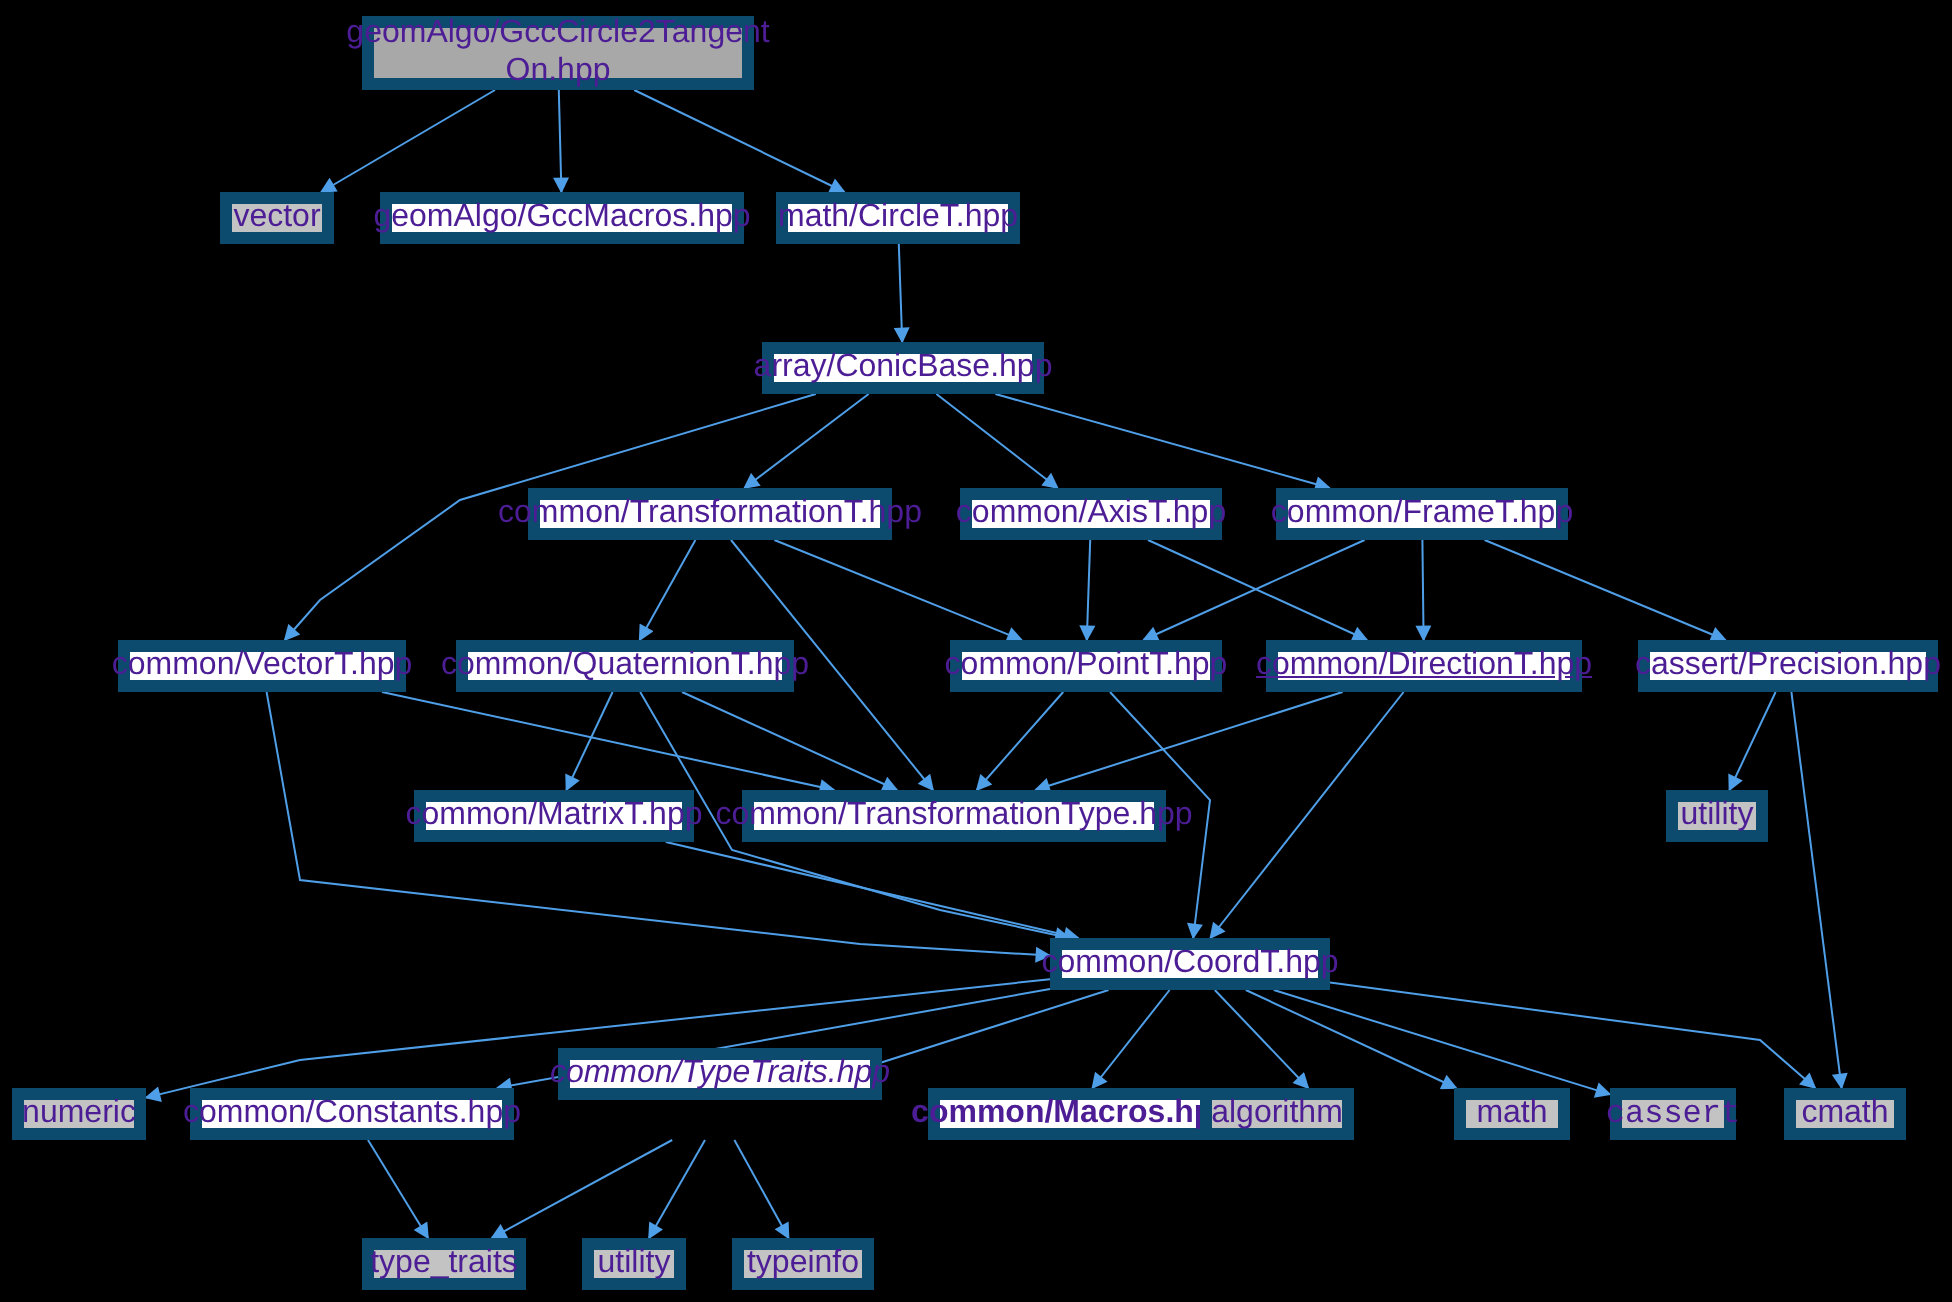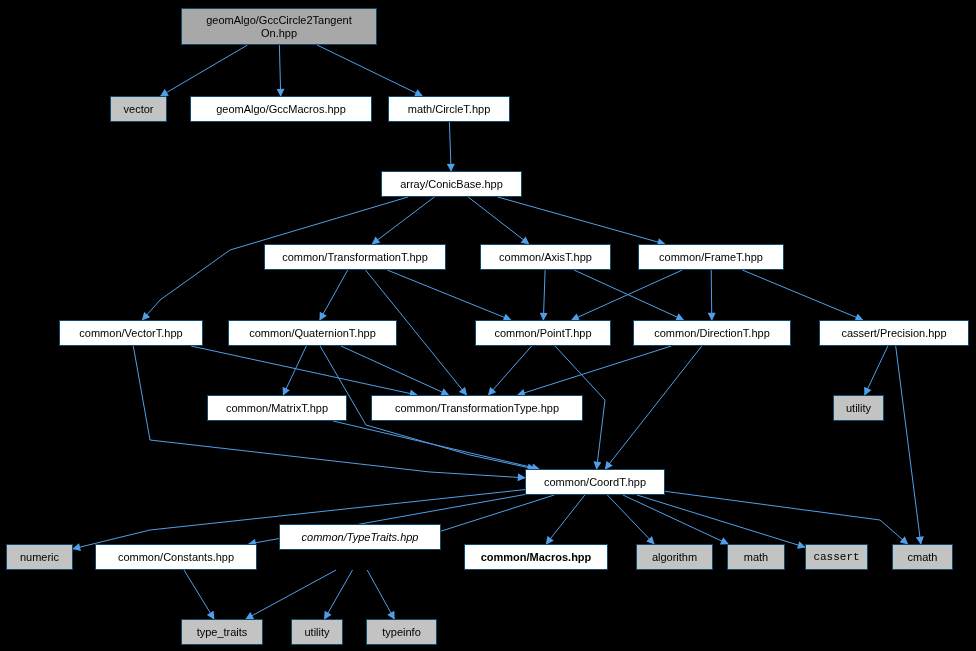--- a/index.html
+++ b/index.html
@@ -17,24 +17,24 @@
     left: 0;
     top: 0;
   }
   .node {
     position: absolute;
     box-sizing: border-box;
     display: flex;
     align-items: center;
     justify-content: center;
     text-align: center;
-    border: 1px solid #0c4a6e;
+    border: 6px solid #0c4a6e;
     background: #ffffff;
-    color: #000000;
-    font-size: 11px;
+    color: #4c1d95;
+    font-size: 16px;
     line-height: 1.15;
     white-space: pre-line;
     cursor: pointer;
     user-select: none;
   }
   .node.system { background: #c3c3c3; }
   .node.root   { background: #a8a8a8; }
   .edge {
     fill: none;
     stroke-width: 1;
@@ -97,31 +97,31 @@
       <div class="node system" style="left: 110px; top: 96px; width: 57px; height: 26px;">vector</div>
       <div class="node header" style="left: 190px; top: 96px; width: 182px; height: 26px;">geomAlgo/GccMacros.hpp</div>
       <div class="node header" style="left: 388px; top: 96px; width: 122px; height: 26px;">math/CircleT.hpp</div>
       <div class="node header" style="left: 381px; top: 171px; width: 141px; height: 26px;">array/ConicBase.hpp</div>
       <div class="node header" style="left: 264px; top: 244px; width: 182px; height: 26px;">common/TransformationT.hpp</div>
       <div class="node header" style="left: 480px; top: 244px; width: 131px; height: 26px;">common/AxisT.hpp</div>
       <div class="node header" style="left: 638px; top: 244px; width: 146px; height: 26px;">common/FrameT.hpp</div>
       <div class="node header" style="left: 59px; top: 320px; width: 144px; height: 26px;">common/VectorT.hpp</div>
       <div class="node header" style="left: 228px; top: 320px; width: 169px; height: 26px;">common/QuaternionT.hpp</div>
       <div class="node header" style="left: 475px; top: 320px; width: 136px; height: 26px;">common/PointT.hpp</div>
-      <div class="node header" style="left: 633px; top: 320px; width: 158px; height: 26px;">common/DirectionT.hpp</div>
+      <div class="node header" style="left: 633px; top: 320px; width: 158px; height: 26px; text-decoration: underline;">common/DirectionT.hpp</div>
       <div class="node header" style="left: 819px; top: 320px; width: 150px; height: 26px;">cassert/Precision.hpp</div>
       <div class="node header" style="left: 207px; top: 395px; width: 140px; height: 26px;">common/MatrixT.hpp</div>
       <div class="node header" style="left: 371px; top: 395px; width: 212px; height: 26px;">common/TransformationType.hpp</div>
       <div class="node system" style="left: 833px; top: 395px; width: 51px; height: 26px;">utility</div>
       <div class="node header" style="left: 525px; top: 469px; width: 140px; height: 26px;">common/CoordT.hpp</div>
       <div class="node system" style="left: 6px; top: 544px; width: 67px; height: 26px;">numeric</div>
       <div class="node header" style="left: 95px; top: 544px; width: 162px; height: 26px;">common/Constants.hpp</div>
       <div class="node header" style="left: 279px; top: 524px; width: 162px; height: 26px; font-style: italic;">common/TypeTraits.hpp</div>
       <div class="node header" style="left: 464px; top: 544px; width: 144px; height: 26px; font-weight: bold;">common/Macros.hpp</div>
-      <div class="node system" style="left: 636px; top: 544px; width: 77px; height: 26px;">algorithm</div>
+      <div class="node system" style="left: 600px; top: 544px; width: 77px; height: 26px;">algorithm</div>
       <div class="node system" style="left: 727px; top: 544px; width: 58px; height: 26px;">math</div>
       <div class="node system" style="left: 805px; top: 544px; width: 63px; height: 26px; font-family: Liberation Mono, monospace;">cassert</div>
       <div class="node system" style="left: 892px; top: 544px; width: 61px; height: 26px;">cmath</div>
       <div class="node system" style="left: 181px; top: 619px; width: 82px; height: 26px;">type_traits</div>
       <div class="node system" style="left: 291px; top: 619px; width: 52px; height: 26px;">utility</div>
       <div class="node system" style="left: 366px; top: 619px; width: 71px; height: 26px;">typeinfo</div>
     </div>
 </div>
 
 </body></html>

